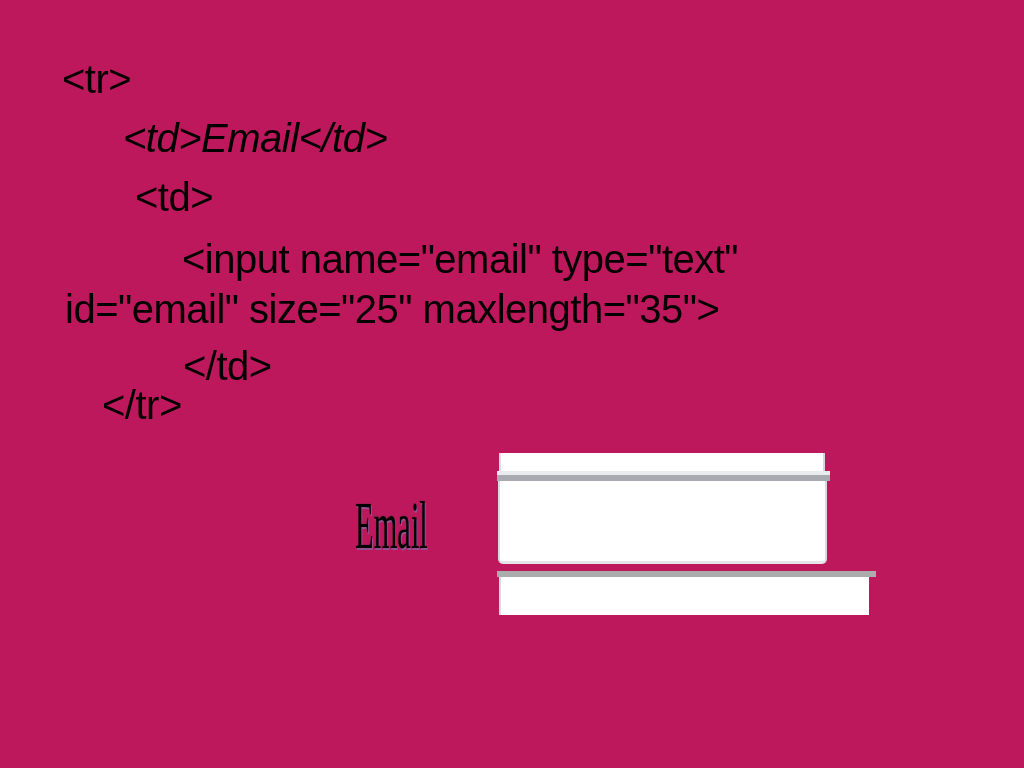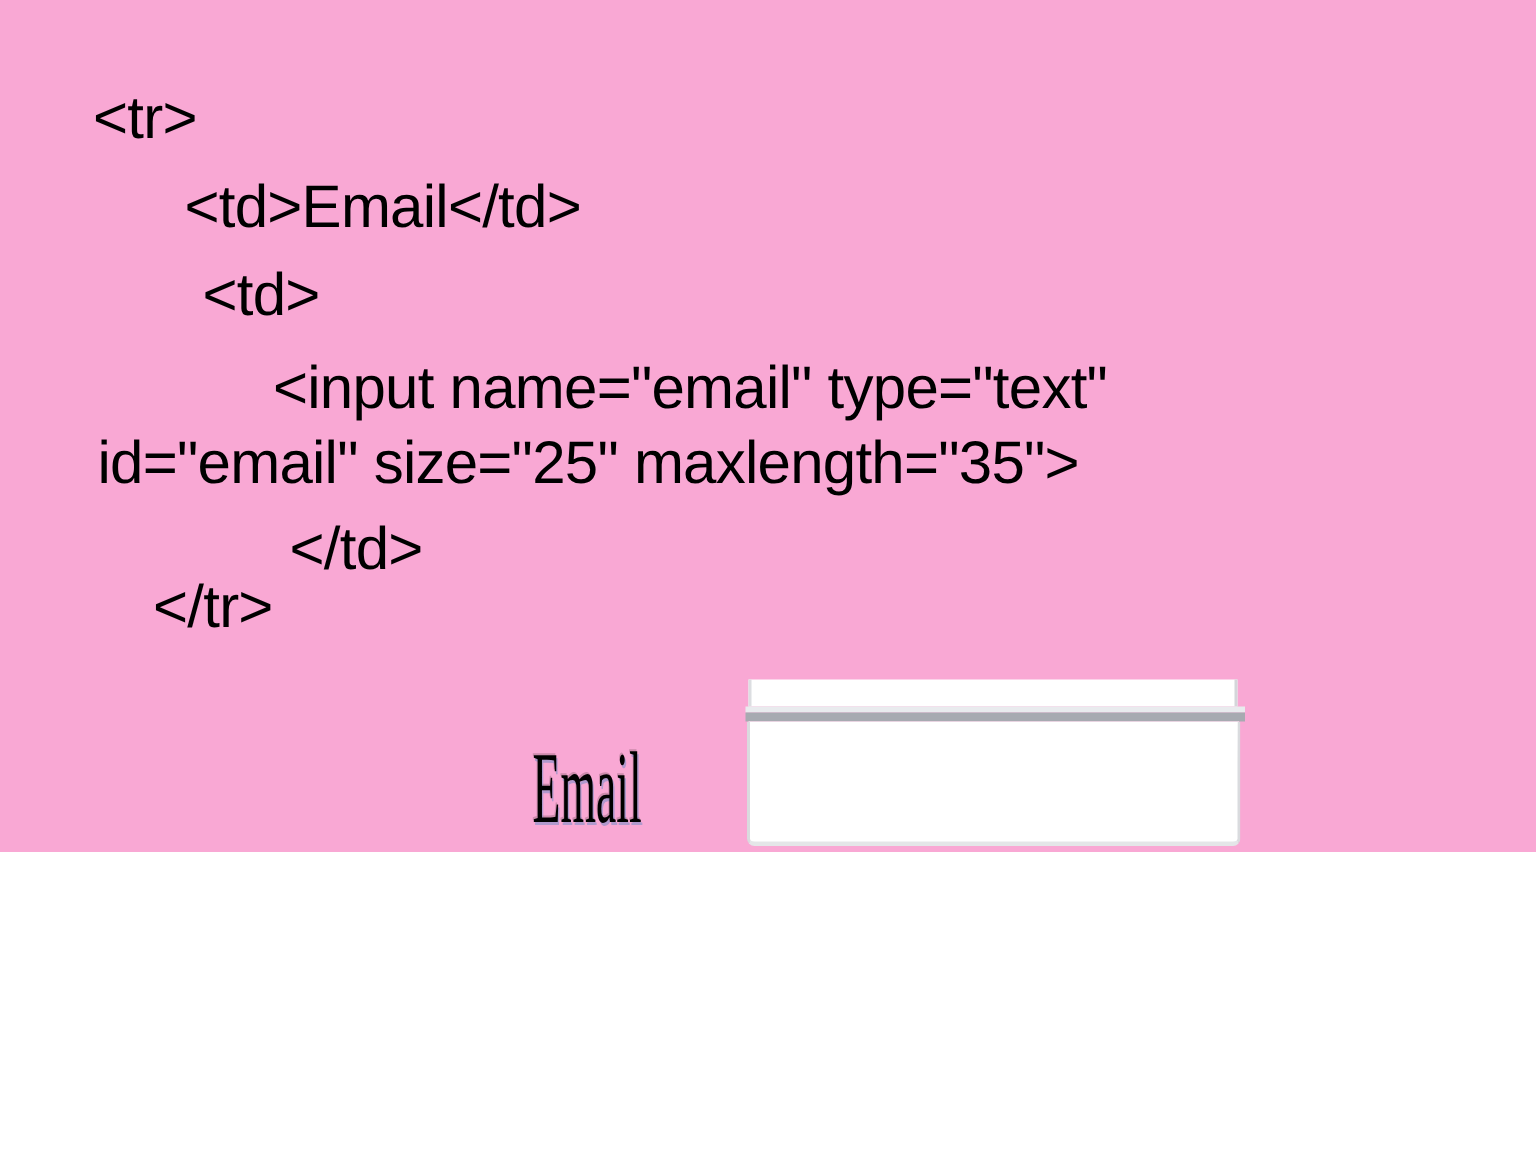--- a/index.html
+++ b/index.html
@@ -1,40 +1,40 @@
 <!DOCTYPE html>
 <html><head>
 <meta charset="utf-8">
 <style>
   html, body { margin: 0; padding: 0; background: #ffffff; }
   .slide {
     position: relative;
     width: 1024px;
-    height: 568px;
-    background: #f9a8d4;
+    height: 768px;
+    background: #be185d;
     overflow: hidden;
     font-family: "Liberation Sans", sans-serif;
   }
 
   
   .code-line {
     position: absolute;
     white-space: pre;
     font-family: "Liberation Sans", sans-serif;
     font-size: 40px;
     line-height: 48px;
     color: #000000;
     letter-spacing: -0.5px;
   }
   .cl-1 { top: 55px;  left: 62px;  }
-  .cl-2 { top: 114px; left: 123px; }
+  .cl-2 { top: 114px; left: 123px; font-style: italic; }
   .cl-3 { top: 173px; left: 135px; }
   .cl-4 { top: 235px; left: 182px; }
   .cl-5 { top: 285px; left: 65px;  }
-  .cl-6 { top: 342px; left: 183px; margin-left: 10px; }
+  .cl-6 { top: 342px; left: 183px; }
   .cl-7 { top: 381px; left: 102px; }
 
   
   .email-label {
     position: absolute;
     top: 491px;
     left: 355px;
     font-family: "Liberation Serif", serif;
     font-size: 50px;
     line-height: 1;

